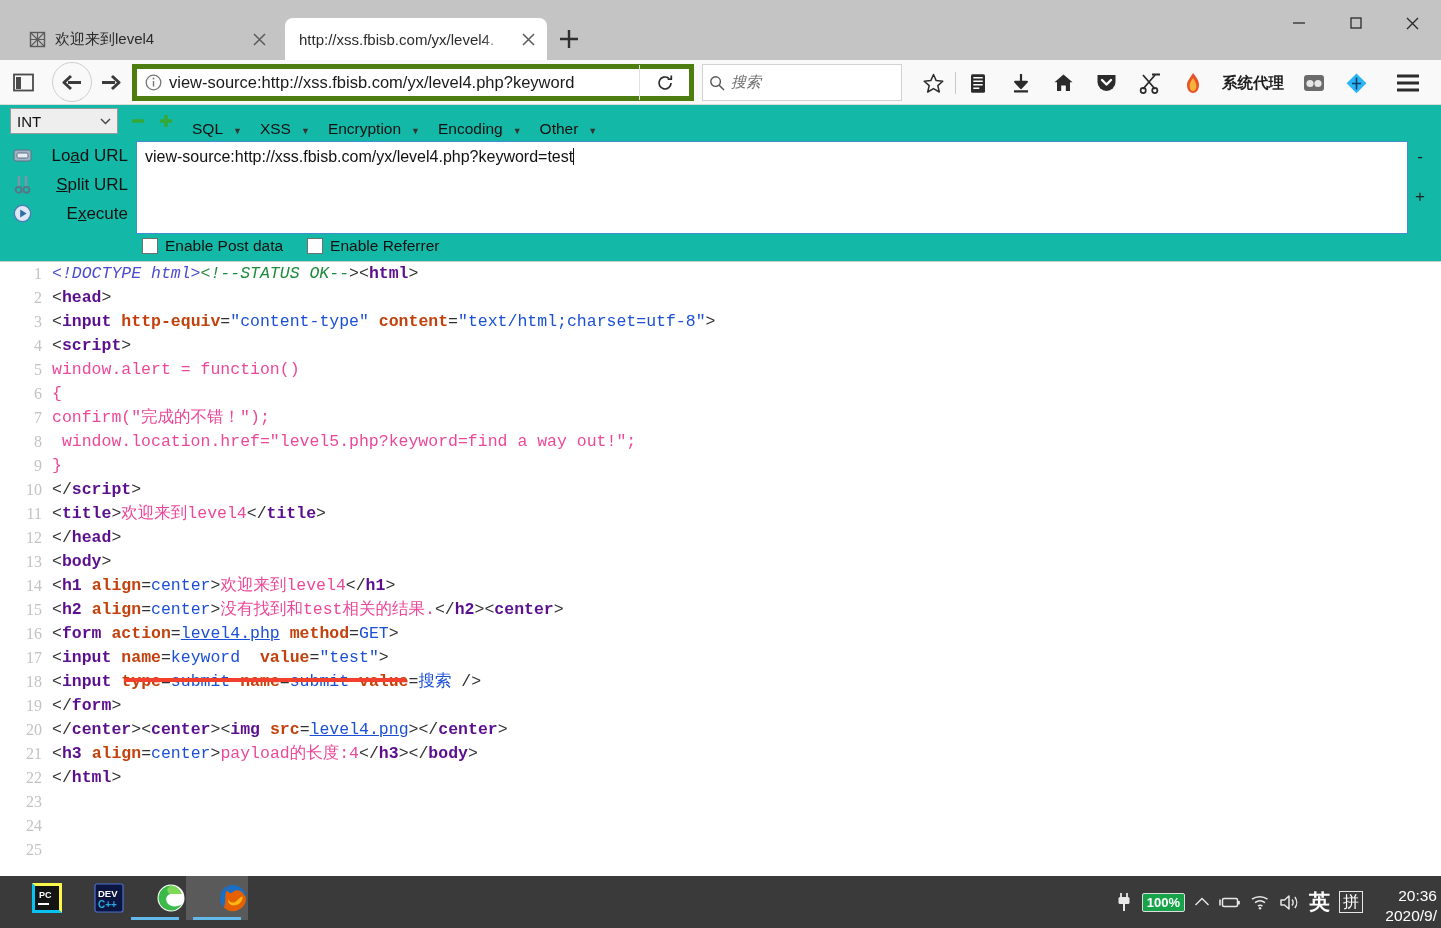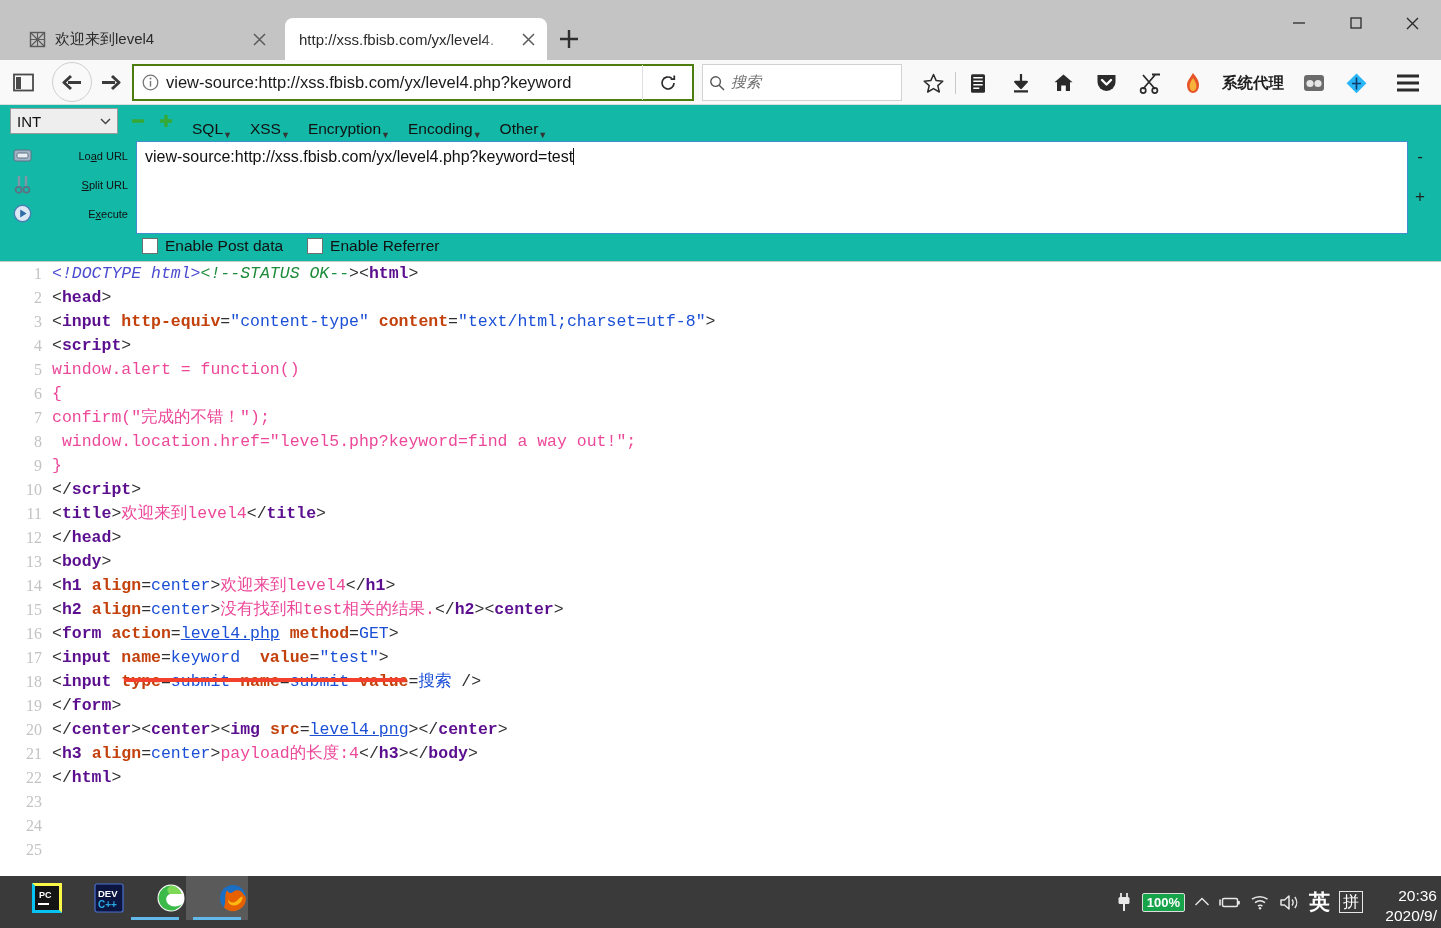--- a/index.html
+++ b/index.html
@@ -87,21 +87,21 @@
     width: 40px; height: 40px; border-radius: 50%;
     border: 1px solid #cfcfcf; background: #f9f9f9;
     margin-left: 6px;
   }
   .fwdbtn { width: 34px; height: 40px; margin-left: 2px; }
 
   .urlbar {
     position: absolute; left: 132px; top: 64px;
     width: 562px; height: 37px;
     background: #ffffff;
-    border: 2px solid #4d7c0f;
+    border: 5px solid #4d7c0f;
     display: flex; align-items: center;
   }
   .url-info {
     width: 32px; flex: 0 0 32px;
     display: flex; align-items: center; justify-content: center;
     color: #767676;
   }
   .url-text {
     flex: 1 1 auto;
     font-size: 16.5px; color: #1a1a1a;
@@ -176,34 +176,34 @@
     justify-content: space-between;
   }
   .hb-caret { color: #444; font-size: 11px; }
   .hb-minus, .hb-plus {
     margin-left: 12px; width: 16px; height: 16px;
     display: flex; align-items: center; justify-content: center;
   }
   .hb-menu {
     margin-left: 18px;
     font-size: 15.5px; color: #111;
-    display: flex; align-items: flex-end; gap: 0;
+    display: flex; align-items: center; gap: 10px;
     white-space: nowrap;
     margin-top: 16px;
   }
   .hb-menu .arrow { font-size: 9px; color: #333; position: relative; top: 2px; }
 
   .hb-actions {
     position: absolute; left: 8px; top: 36px;
     width: 126px;
   }
   .hb-action {
     display: flex; align-items: center;
     height: 29px;
-    font-size: 11px; color: #111;
+    font-size: 17px; color: #111;
   }
   .hb-action .ico {
     width: 28px; flex: 0 0 28px;
     display: flex; align-items: center; justify-content: center;
   }
   .hb-action .lbl {
     flex: 1 1 auto; text-align: right; padding-right: 6px;
   }
   .hb-action .lbl u { text-decoration: underline; }
 

